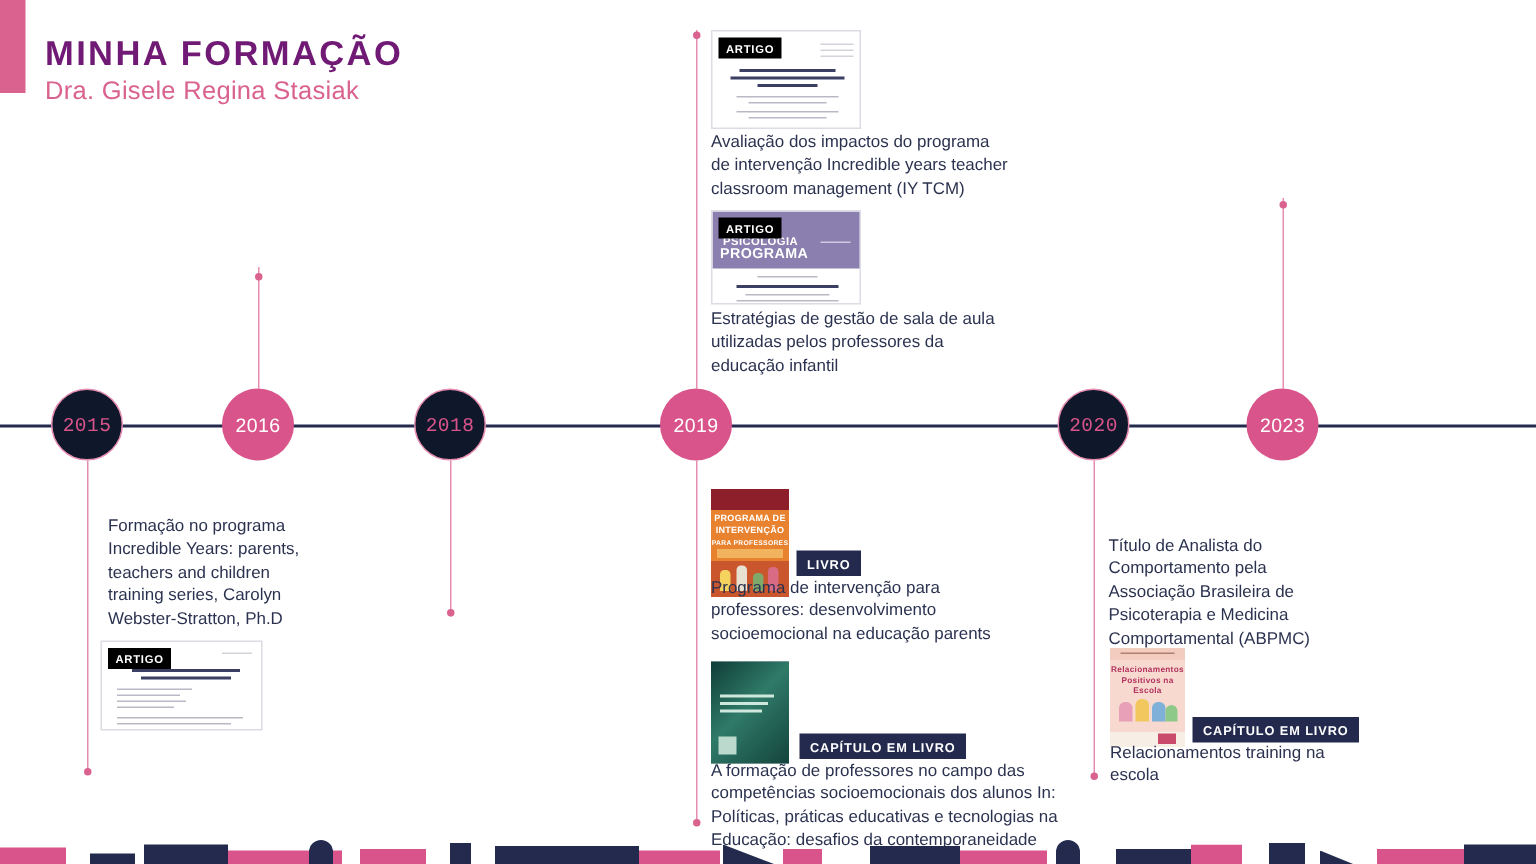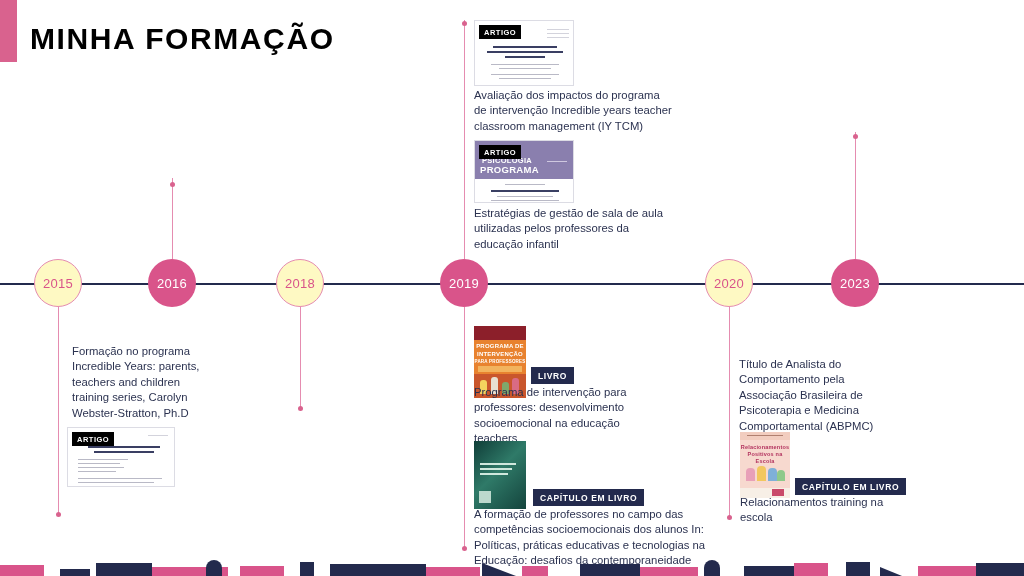--- a/index.html
+++ b/index.html
@@ -13,41 +13,41 @@
   }
   .stage { position: absolute; inset: 0; }
 
   
   .accent-bar {
     position: absolute; left: 0; top: 0; width: 17px; height: 62px;
     background: #d9628e;
   }
   .title {
     position: absolute; left: 30px; top: 22px;
-    font-size: 30px; font-weight: 700; letter-spacing: 1.6px;
-    color: #000000;
+    font-size: 23px; font-weight: 700; letter-spacing: 1.6px;
+    color: #701a75;
   }
   .subtitle {
     position: absolute; left: 30px; top: 51px;
     font-size: 17px; color: #d9628e; letter-spacing: .2px;
   }
 
   
   .axis {
     position: absolute; left: 0; top: 283px; width: 1024px; height: 2px;
     background: #232a4d;
   }
   .node {
     position: absolute; top: 283px; width: 48px; height: 48px;
     margin-left: -24px; margin-top: -24px; border-radius: 50%;
     display: flex; align-items: center; justify-content: center;
     font-size: 13px; letter-spacing: .3px;
   }
   .node.filled { background: #d9548a; color: #ffffff; }
-  .node.hollow { background: #fef9c3; border: 1.6px solid #e58cb0; color: #d9548a; }
+  .node.hollow { background: #0f172a; border: 1.6px solid #e58cb0; color: #d9548a; font-family: Liberation Mono, monospace; }
 
   
   .conn { position: absolute; width: 1.4px; background: #e58cb0; }
   .dot {
     position: absolute; width: 5px; height: 5px; border-radius: 50%;
     background: #d9628e; margin-left: -2px;
   }
 
   
   .block { position: absolute; }
@@ -80,20 +80,21 @@
   .pattern { position: absolute; left: 0; bottom: 0; width: 1024px; height: 20px; }
   .pc { position: absolute; bottom: 0; }
 </style>
 </head>
 <body>
 
 <div class="stage">
 
   <div class="accent-bar"></div>
   <div class="title">MINHA FORMAÇÃO</div>
+  <div class="subtitle">Dra. Gisele Regina Stasiak</div>
 
   <div class="axis"></div>
 
   <div class="conn" style="left:58px; top:307px; height:208px;"></div>
   <div class="dot" style="left:58px; top:512px;"></div>
 
   <div class="conn" style="left:172px; top:178px; height:81px;"></div>
   <div class="dot" style="left:172px; top:182px;"></div>
 
   <div class="conn" style="left:300px; top:307px; height:104px;"></div>
@@ -190,21 +191,21 @@
     </div>
     <div style="position:absolute; left:4px; top:40px; width:44px; height:6px; background:#f2b35e;"></div>
     <div style="position:absolute; left:0; bottom:0; width:100%; height:24px; background:#c9562c;"></div>
     <div style="position:absolute; left:6px; bottom:4px; width:7px; height:14px; background:#f4d35e; border-radius:3px 3px 0 0;"></div>
     <div style="position:absolute; left:17px; bottom:4px; width:7px; height:17px; background:#e8e0d0; border-radius:3px 3px 0 0;"></div>
     <div style="position:absolute; left:28px; bottom:4px; width:7px; height:12px; background:#7fa86b; border-radius:3px 3px 0 0;"></div>
     <div style="position:absolute; left:38px; bottom:4px; width:7px; height:16px; background:#d96b84; border-radius:3px 3px 0 0;"></div>
   </div>
   <div class="badge" style="position:absolute; left:531px; top:367px;">LIVRO</div>
   <div class="block" style="left:474px; top:385px; width:190px;">
-    <p class="cap">Programa de intervenção para professores: desenvolvimento socioemocional na educação teachers</p>
+    <p class="cap">Programa de intervenção para professores: desenvolvimento socioemocional na educação parents</p>
   </div>
 
   <div class="cover" style="left:474px; top:441px; width:52px; height:68px; background:#1d4f47;">
     <div style="position:absolute; left:0; top:0; width:100%; height:100%;
                 background:linear-gradient(135deg,#0f3d38 0%,#2f7a68 45%,#14443d 100%);"></div>
     <div style="position:absolute; left:6px; top:22px; width:36px; height:1.6px; background:#cfe8dd;"></div>
     <div style="position:absolute; left:6px; top:27px; width:32px; height:1.6px; background:#cfe8dd;"></div>
     <div style="position:absolute; left:6px; top:32px; width:28px; height:1.6px; background:#cfe8dd;"></div>
     <div style="position:absolute; left:5px; bottom:6px; width:12px; height:12px; background:#bcd9cd;"></div>
   </div>

